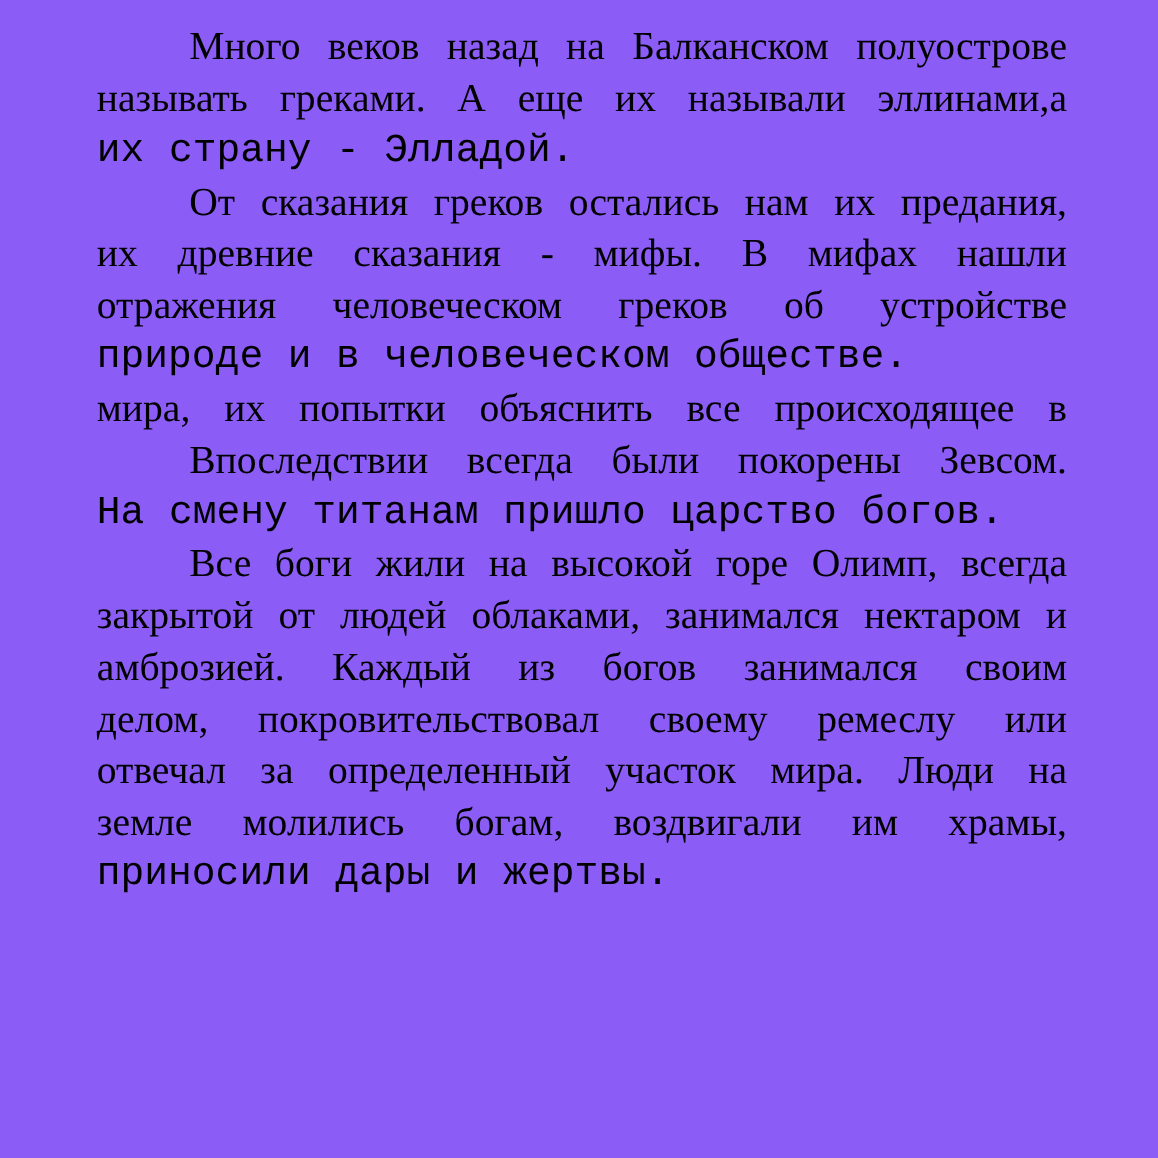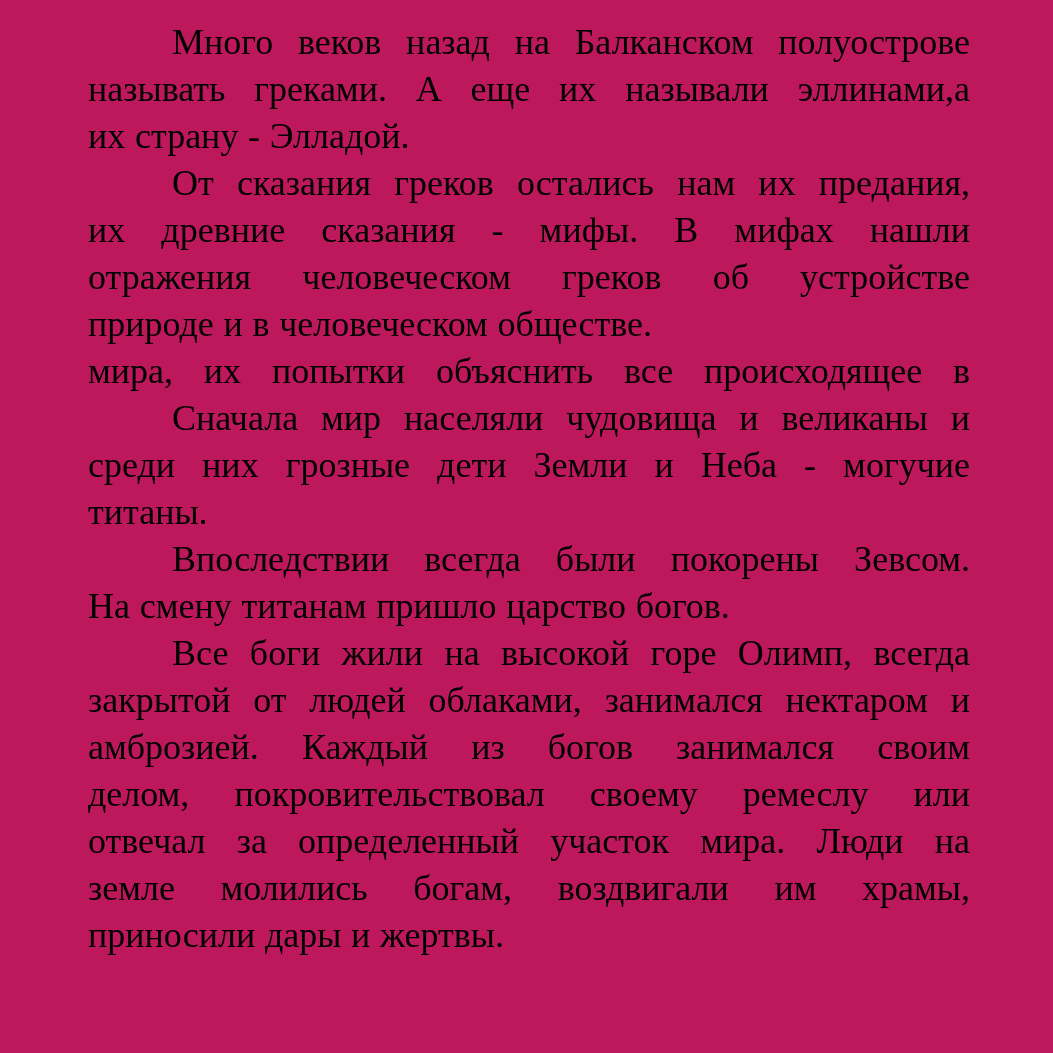--- a/index.html
+++ b/index.html
@@ -3,21 +3,21 @@
 <meta charset="utf-8">
 <style>
   html, body {
     margin: 0;
     padding: 0;
   }
   .page {
     position: relative;
     width: 1053px;
     height: 1053px;
-    background: #be185d;
+    background: #8b5cf6;
     overflow: hidden;
     color: #000000;
     font-family: "Liberation Serif", "DejaVu Serif", serif;
   }
   .text-block {
     box-sizing: border-box;
     width: 1053px;
     padding: 19px 83px 0 88px;
     font-size: 36px;
     line-height: 47px;
@@ -31,20 +31,21 @@
     text-align-last: justify;
     word-spacing: 0.02em;
   }
   .line.first {
     text-indent: 84px;
   }
   .line.last {
     text-align: right;
     -moz-text-align-last: left;
     text-align-last: left;
+    font-family: Liberation Mono, monospace;
   }
 </style>
 </head>
 <body>
 
 <div class="page">
   <div class="text-block">
 
     <div class="para">
       <div class="line first">Много веков назад на Балканском полуострове</div>
@@ -53,25 +54,20 @@
     </div>
 
     <div class="para">
       <div class="line first">От сказания греков остались нам их предания,</div>
       <div class="line">их древние сказания - мифы. В мифах нашли</div>
       <div class="line">отражения человеческом греков об устройстве</div>
       <div class="line last">природе и в человеческом обществе.</div>
       <div class="line">мира, их попытки объяснить все происходящее в</div>
     </div>
 
-    <div class="para">
-      <div class="line first">Сначала мир населяли чудовища и великаны и</div>
-      <div class="line">среди них грозные дети Земли и Неба - могучие</div>
-      <div class="line last">титаны.</div>
-    </div>
 
     <div class="para">
       <div class="line first">Впоследствии всегда были покорены Зевсом.</div>
       <div class="line last">На смену титанам пришло царство богов.</div>
     </div>
 
     <div class="para">
       <div class="line first">Все боги жили на высокой горе Олимп, всегда</div>
       <div class="line">закрытой от людей облаками, занимался нектаром и</div>
       <div class="line">амброзией. Каждый из богов занимался своим</div>

